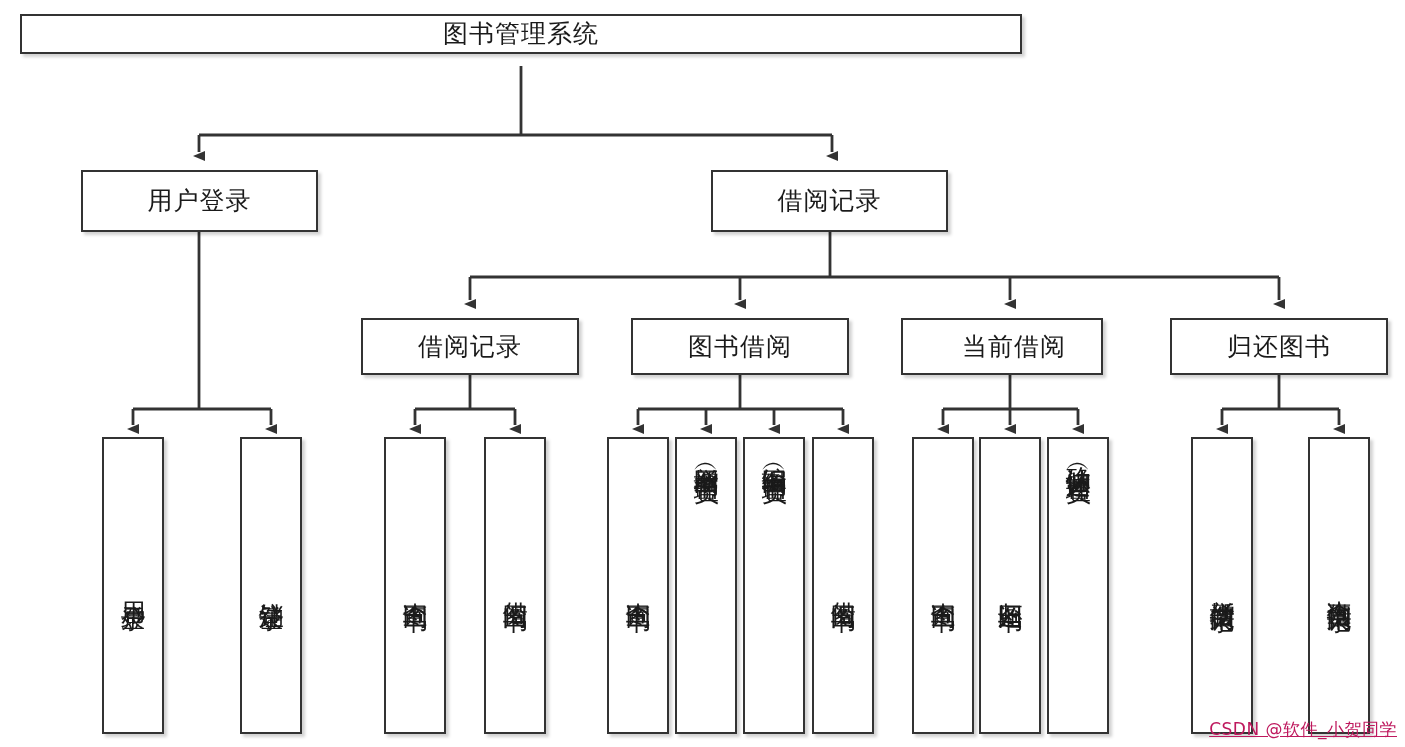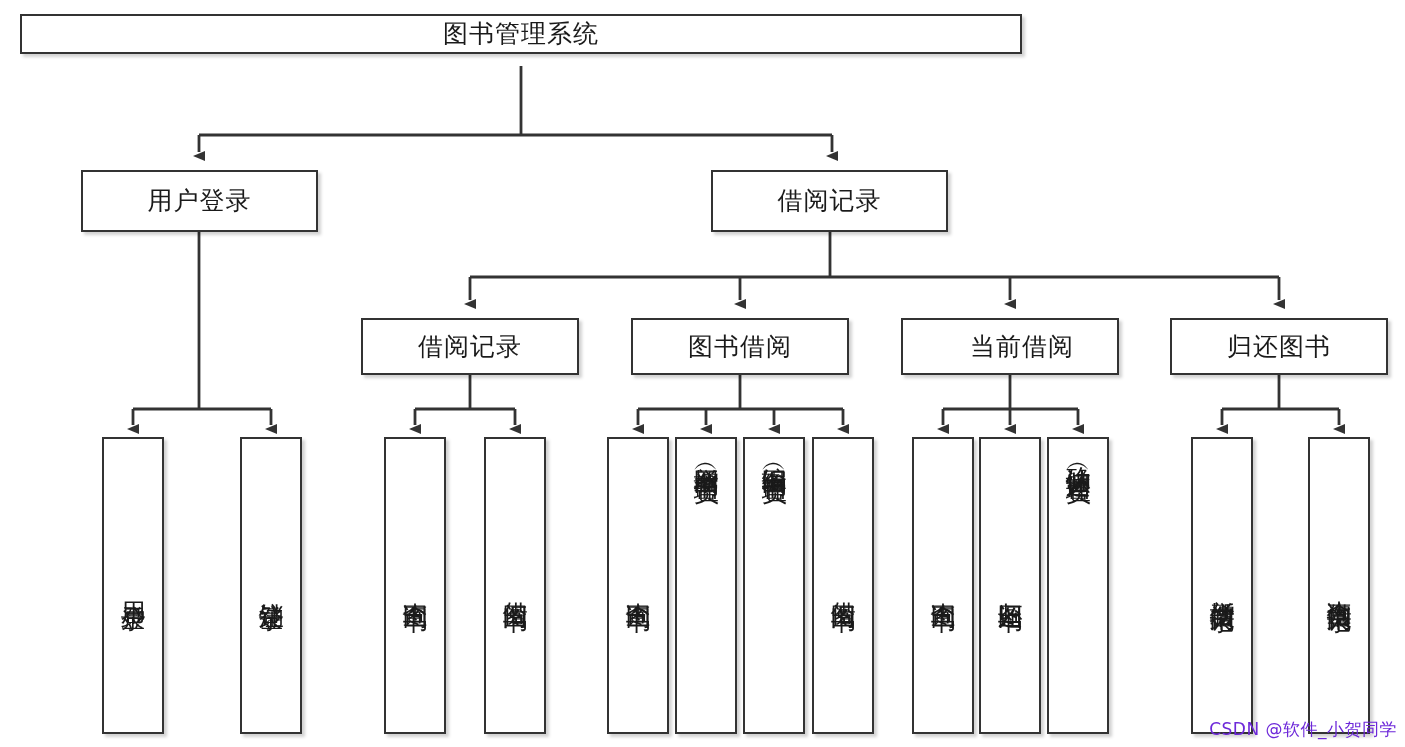--- a/index.html
+++ b/index.html
@@ -59,23 +59,24 @@
   }
   .node-v.center-v {
     align-items: center;
     padding-top: 0;
   }
   #watermark {
     position: absolute;
     right: 8px;
     bottom: 6px;
     font-size: 17px;
-    color: #6d28d9;
+    color: #be185d;
     white-space: nowrap;
     letter-spacing: 0.5px;
+    text-decoration: underline;
   }
 </style>
 </head>
 <body>
 
 <div id="diagram-root">
 
   <svg id="connector-layer" viewBox="0 0 1405 747" width="1405" height="747" xmlns="http://www.w3.org/2000/svg">
     <defs>
       <marker id="arrowhead" markerWidth="10" markerHeight="12" refX="1" refY="6" orient="auto" markerUnits="userSpaceOnUse">
@@ -151,21 +152,21 @@
   </div>
 
   <div class="node node-h" style="left:361px; top:318px; width:218px; height:57px;">
     <span>借阅记录</span>
   </div>
 
   <div class="node node-h" style="left:631px; top:318px; width:218px; height:57px;">
     <span>图书借阅</span>
   </div>
 
-  <div class="node node-h" style="left:901px; top:318px; width:218px; height:57px;padding-left:24px;">
+  <div class="node node-h" style="left:901px; top:318px; width:202px; height:57px;padding-left:24px;">
     <span>当前借阅</span>
   </div>
 
   <div class="node node-h" style="left:1170px; top:318px; width:218px; height:57px;">
     <span>归还图书</span>
   </div>
 
   <div class="node node-v center-v" style="left:102px; top:437px; width:62px; height:297px;">
     <span class="vtext">用户登录</span>
   </div>

